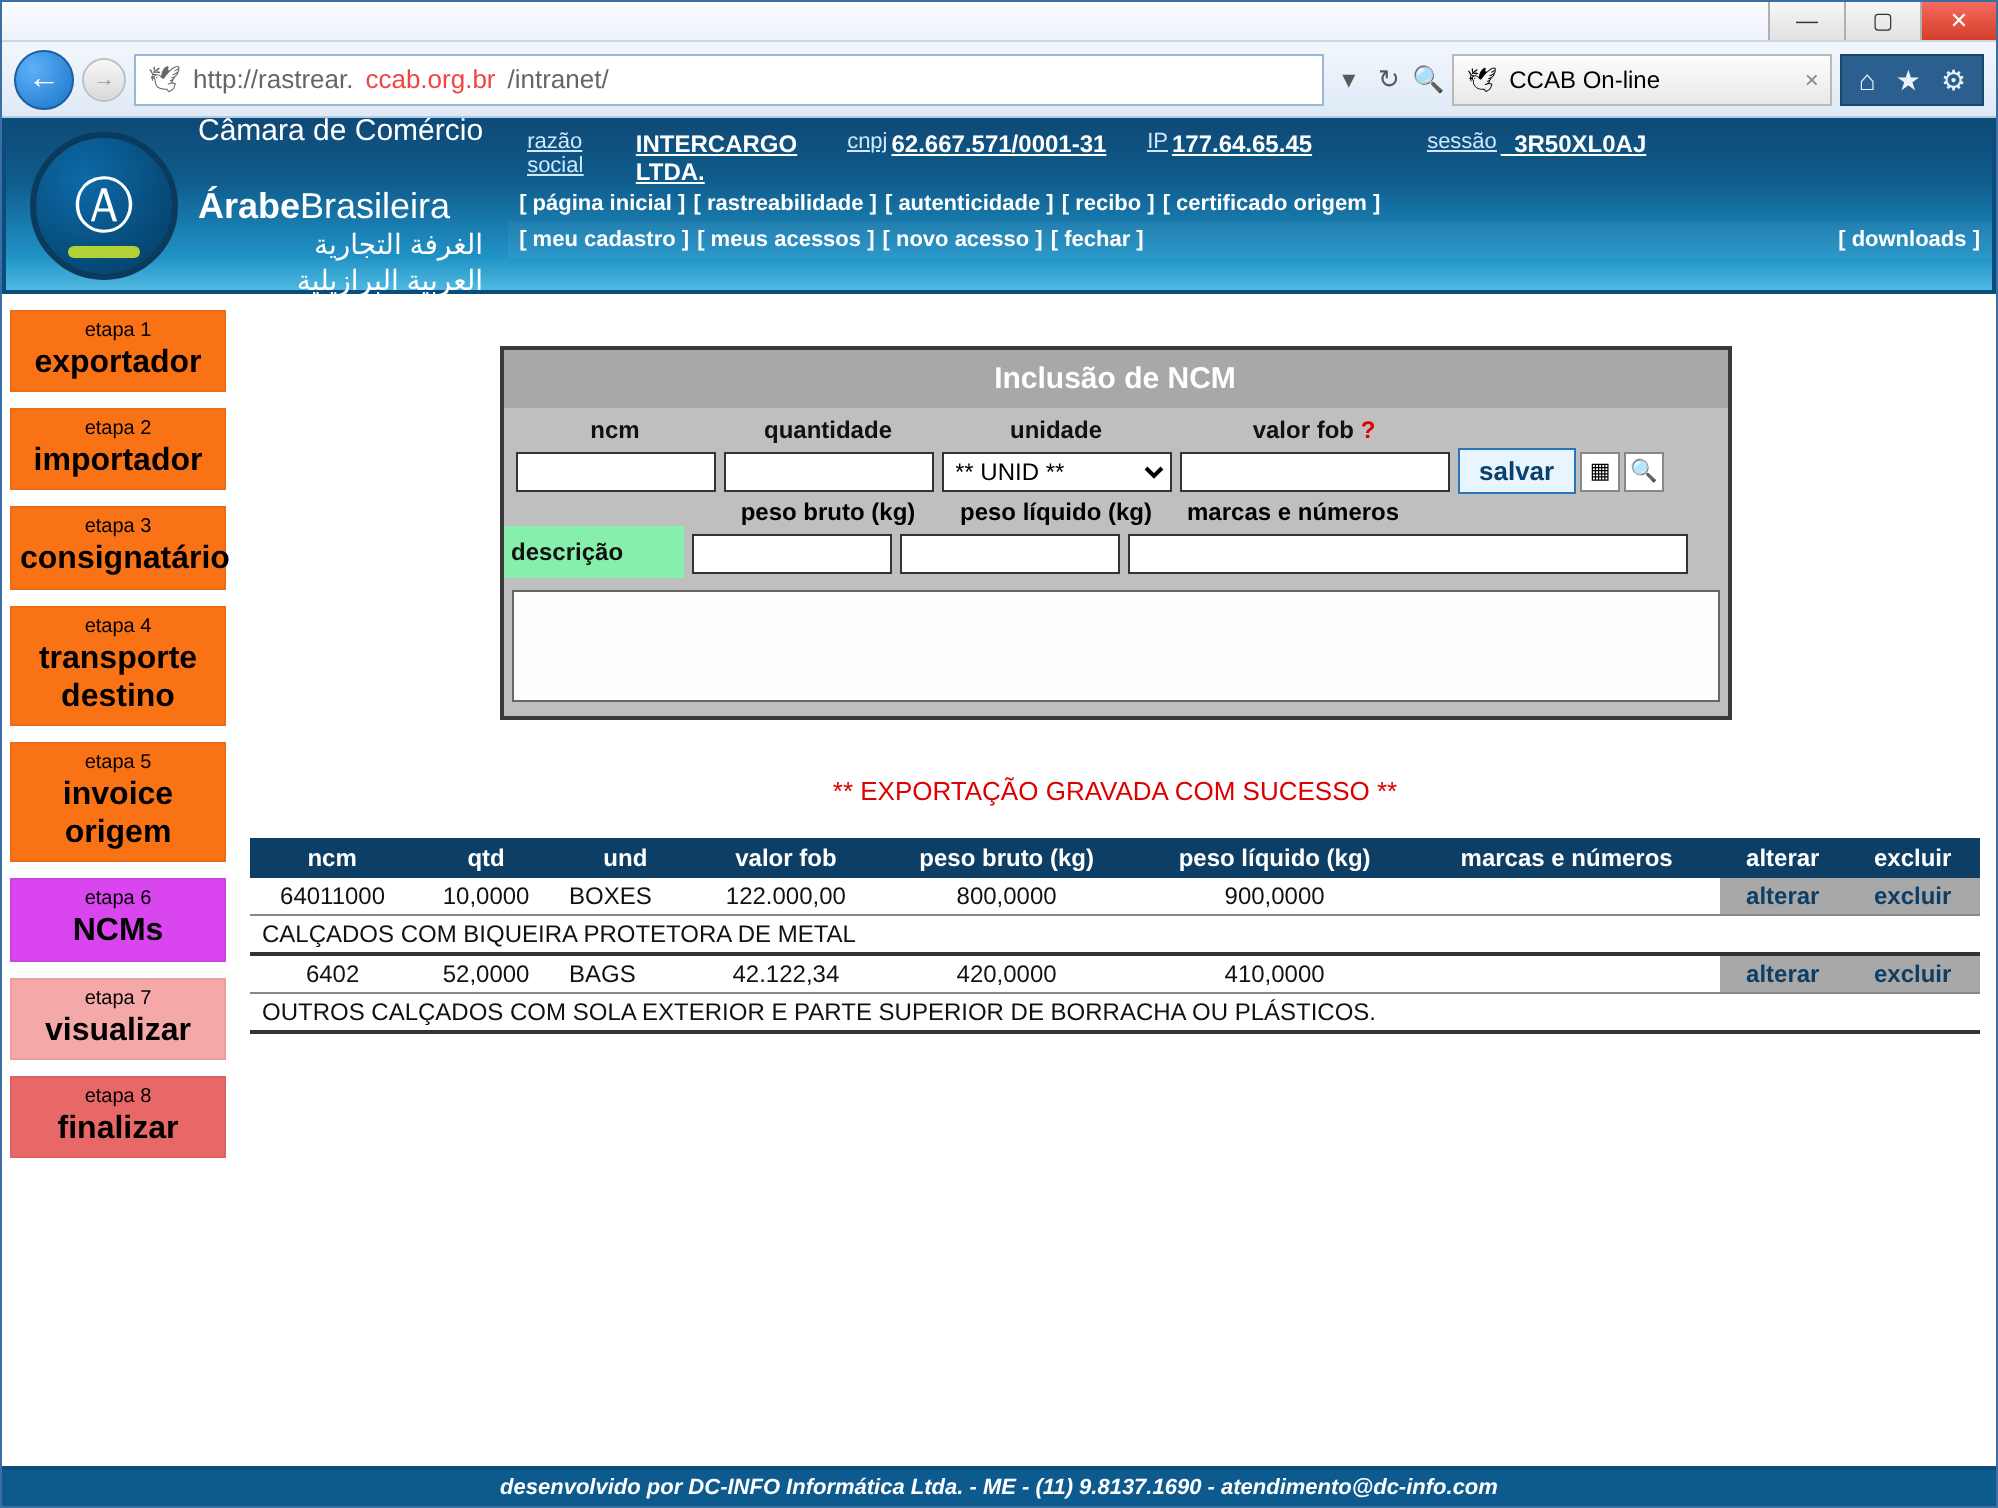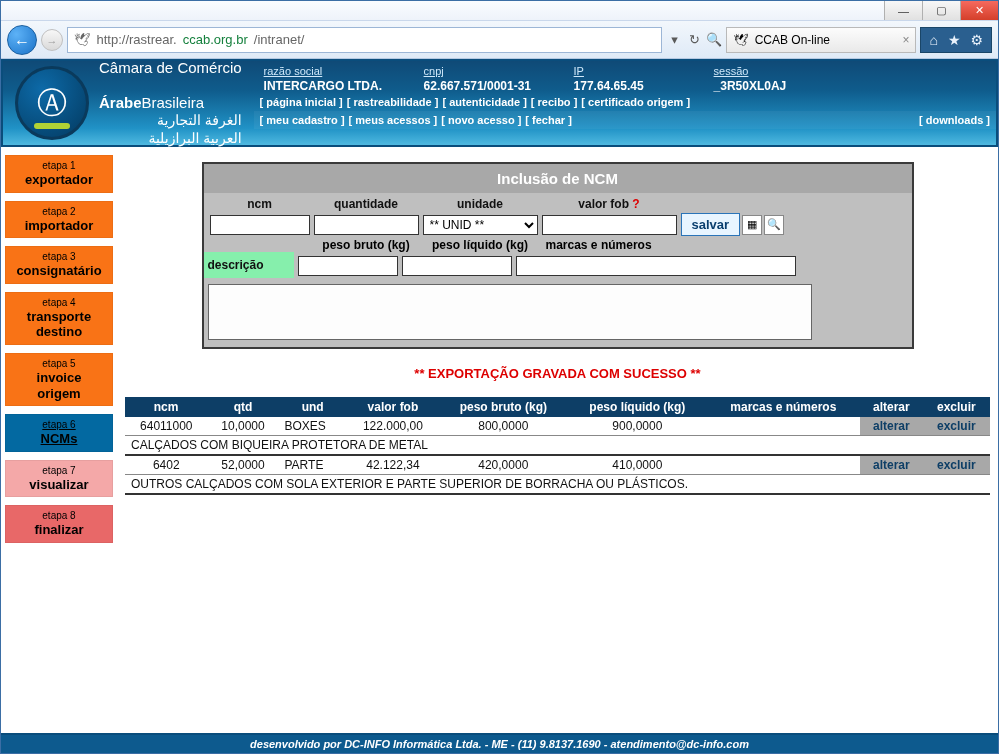--- a/index.html
+++ b/index.html
@@ -8,84 +8,84 @@
   
   .window-frame { width: 999px; height: 754px; border: 1px solid #3b6ea5; background:#fff; display:flex; flex-direction:column; }
   .title-bar { height: 20px; background: linear-gradient(#fafcff,#eef3fa); display:flex; justify-content:flex-end; align-items:stretch; border-bottom:1px solid #c9d7eb;}
   .win-btn { width:38px; display:flex; align-items:center; justify-content:center; font-size:11px; color:#333; background:linear-gradient(#f7f7f7,#e1e1e1); border-left:1px solid #b0b0b0;}
   .win-btn.close { background:linear-gradient(#f56a5e,#d43f2a); color:#fff; }
 
   .addr-bar { height:38px; background:linear-gradient(#f2f7fc,#dfeaf7); display:flex; align-items:center; padding:2px 6px; gap:4px; border-bottom:1px solid #b5c9e2;}
   .back-btn { width:30px; height:30px; border-radius:50%; background:radial-gradient(circle at 30% 30%,#5db2f7,#1a72c8); display:flex; align-items:center; justify-content:center; color:#fff; font-size:16px; border:1px solid #1a5fa0;}
   .fwd-btn { width:22px; height:22px; border-radius:50%; background:linear-gradient(#f7f7f7,#d9d9d9); display:flex; align-items:center; justify-content:center; color:#999; font-size:11px; border:1px solid #c0c0c0;}
   .url-box { flex:1; height:26px; background:#fff; border:1px solid #9cb6d6; display:flex; align-items:center; padding:0 6px; gap:6px; font-size:13px; color:#666;}
-  .url-box .host { color:#15803d;}
+  .url-box .host { color:#ef4444;}
   .addr-icon { color:#5a5a5a; font-size:13px; width:16px; text-align:center;}
   .tab-area { display:flex; align-items:center; height:26px; }
   .tab { width:190px; height:26px; background:linear-gradient(#fcfcfc,#e9e9e9); border:1px solid #b9b9b9; display:flex; align-items:center; padding:0 6px; gap:6px; font-size:12px;}
   .tab .closex{ margin-left:auto; color:#888;}
   .right-icons { display:flex; gap:10px; color:#fff; font-size:14px; padding:0 8px;}
   .right-icons span{ color:#e9f1fb;}
 
   
   .banner { height:88px; background:linear-gradient(to bottom,#0f4a77 0%,#0f5c8c 35%,#2092c6 80%,#4fb9e0 100%); display:flex; color:#fff; position:relative; border:2px solid #0a4d7c;}
   .logo-wrap { display:flex; align-items:center; padding:6px 12px; gap:10px;}
   .logo-circle { width:74px; height:74px; border-radius:50%; background:radial-gradient(circle at 35% 30%,#0d6aa8,#033a60); display:flex; align-items:center; justify-content:center; font-size:30px; color:#fff; border:3px solid #0a3a5c; position:relative;}
   .logo-circle::after{ content:""; position:absolute; bottom:8px; width:36px; height:6px; background:#b2d235; border-radius:3px;}
   .brand { display:flex; flex-direction:column; font-size:13px; line-height:1.25;}
   .brand .l1{ font-size:15px;}
   .brand .l1 .th{ font-weight:300;}
-  .brand .l2{ font-size:15px;margin-top:16px;}
+  .brand .l2{ font-size:18px;margin-top:16px;}
   .brand .l2 .bold{ font-weight:700;}
   .brand .ar{ font-size:14px; direction:rtl;}
 
   .header-right { flex:1; display:flex; flex-direction:column; padding-top:4px;}
   .info-row { display:flex; font-size:11px; padding:0 10px;}
-  .info-col { display:flex; flex-direction:column; gap:2px;}
+  .info-col { display:flex; flex-direction:row; gap:2px;text-decoration:underline;}
   .info-label { color:#cfe8fa; text-decoration:underline; font-size:11px;}
   .info-val { color:#fff; font-weight:bold; font-size:12px;}
   .col-razao{width:160px;} .col-cnpj{width:150px;} .col-ip{width:140px;} .col-sessao{width:130px;}
 
   .nav-row { display:flex; gap:4px; padding:3px 6px; font-size:11px; font-weight:bold; flex-wrap:wrap;}
   .nav-row a { color:#fff; text-decoration:none;}
   .nav-row .item::before{content:"[ ";} .nav-row .item::after{content:" ]";}
   .nav-row.second { background:rgba(255,255,255,0.05);}
 
   
   .body-area { flex:1; display:flex; background:#fff; overflow:hidden;}
   .sidebar { width:116px; background:#fff; padding:8px 4px; display:flex; flex-direction:column; gap:8px;}
   .step { padding:4px 4px; text-align:center; font-size:11px; line-height:1.2; border:1px solid rgba(0,0,0,0.05);}
   .step.yellow{ background:#f97316;}
-  .step.green{ background:#0369a1;text-decoration:underline;}
+  .step.green{ background:#d946ef;}
   .step.pink{ background:#f4a8a8;}
   .step.red{ background:#e86868;}
   .step .lbl{ font-size:10px;}
-  .step .bold{ font-weight:bold; font-size:13px;}
+  .step .bold{ font-weight:bold; font-size:16px;}
 
   .main { flex:1; padding:6px 8px; overflow:auto;}
 
   
-  .panel { border:2px solid #3a3a3a; background:#bfbfbf; margin:9px auto; width:712px;}
+  .panel { border:2px solid #3a3a3a; background:#bfbfbf; margin:20px auto; width:616px;}
   .panel-title { background:#a8a8a8; color:#fff; font-weight:bold; text-align:center; padding:6px; font-size:15px;}
   .form-grid { display:grid; grid-template-columns: 100px 105px 115px 135px 140px; align-items:center; padding:4px 6px 0 6px; gap:2px 4px;}
   .form-grid .hlabel{ font-size:12px; font-weight:bold; text-align:center; color:#111;}
   .form-grid input, .form-grid select { width:100%; height:20px; border:1px solid #333; background:#fff; font-size:12px; padding:0 2px;}
   .save-cell{ display:flex; align-items:center; gap:2px; justify-content:flex-start;}
   .save-btn{ background:#e8f5ff; border:1px solid #2a74b8; color:#0a3f6e; font-weight:bold; padding:3px 10px; font-size:13px;}
   .icon-sq{ width:20px; height:20px; border:1px solid #888; background:#fff; display:flex; align-items:center; justify-content:center; font-size:11px;}
   .row2label{ font-size:12px; font-weight:bold; text-align:center;}
   .desc-row{ display:flex; align-items:flex-start;}
   .desc-label{ width:90px; background:#86efac; color:#111; font-weight:bold; padding:6px 4px; font-size:12px;}
   .desc-inputs{ flex:1; display:flex; gap:4px; padding:4px;}
   .desc-inputs input{ height:20px; border:1px solid #333; background:#fff;}
   .desc-text{ padding:4px;}
   .desc-text textarea{ width:604px; height:56px; border:1px solid #666; background:#fdfdfd; resize:none; font-family:Arial; font-size:12px; padding:2px;}
   .qmark{ color:#d00; font-weight:bold;}
 
-  .success{ text-align:center; color:#d00; font-weight:bold; font-size:13px; padding:8px 0;}
+  .success{ text-align:center; color:#d00; font-weight:normal; font-size:13px; padding:8px 0;}
 
   
   .dtable{ width:100%; border-collapse:collapse; font-size:12px; margin-top:8px;}
   .dtable thead th{ background:#0d3e66; color:#fff; font-weight:bold; padding:3px 6px; text-align:center; border-right:1px solid #0d3e66;}
   .dtable td{ padding:2px 6px; color:#111; border-bottom:1px solid #888;}
   .dtable .numc{text-align:center;}
   .dtable .actbtn{ background:#a8a8a8; color:#0d3e66; font-weight:bold; text-align:center; padding:2px 6px;}
   .dtable .descrow td{ font-size:12px; border-bottom:2px solid #333;}
 
   
@@ -285,21 +285,21 @@
               <td></td>
               <td class="actbtn">alterar</td>
               <td class="actbtn">excluir</td>
             </tr>
             <tr class="descrow">
               <td colspan="9">CALÇADOS COM BIQUEIRA PROTETORA DE METAL</td>
             </tr>
             <tr>
               <td class="numc">6402</td>
               <td class="numc">52,0000</td>
-              <td>PARTE</td>
+              <td>BAGS</td>
               <td class="numc">42.122,34</td>
               <td class="numc">420,0000</td>
               <td class="numc">410,0000</td>
               <td></td>
               <td class="actbtn">alterar</td>
               <td class="actbtn">excluir</td>
             </tr>
             <tr class="descrow">
               <td colspan="9">OUTROS CALÇADOS COM SOLA EXTERIOR E PARTE SUPERIOR DE BORRACHA OU PLÁSTICOS.</td>
             </tr>

